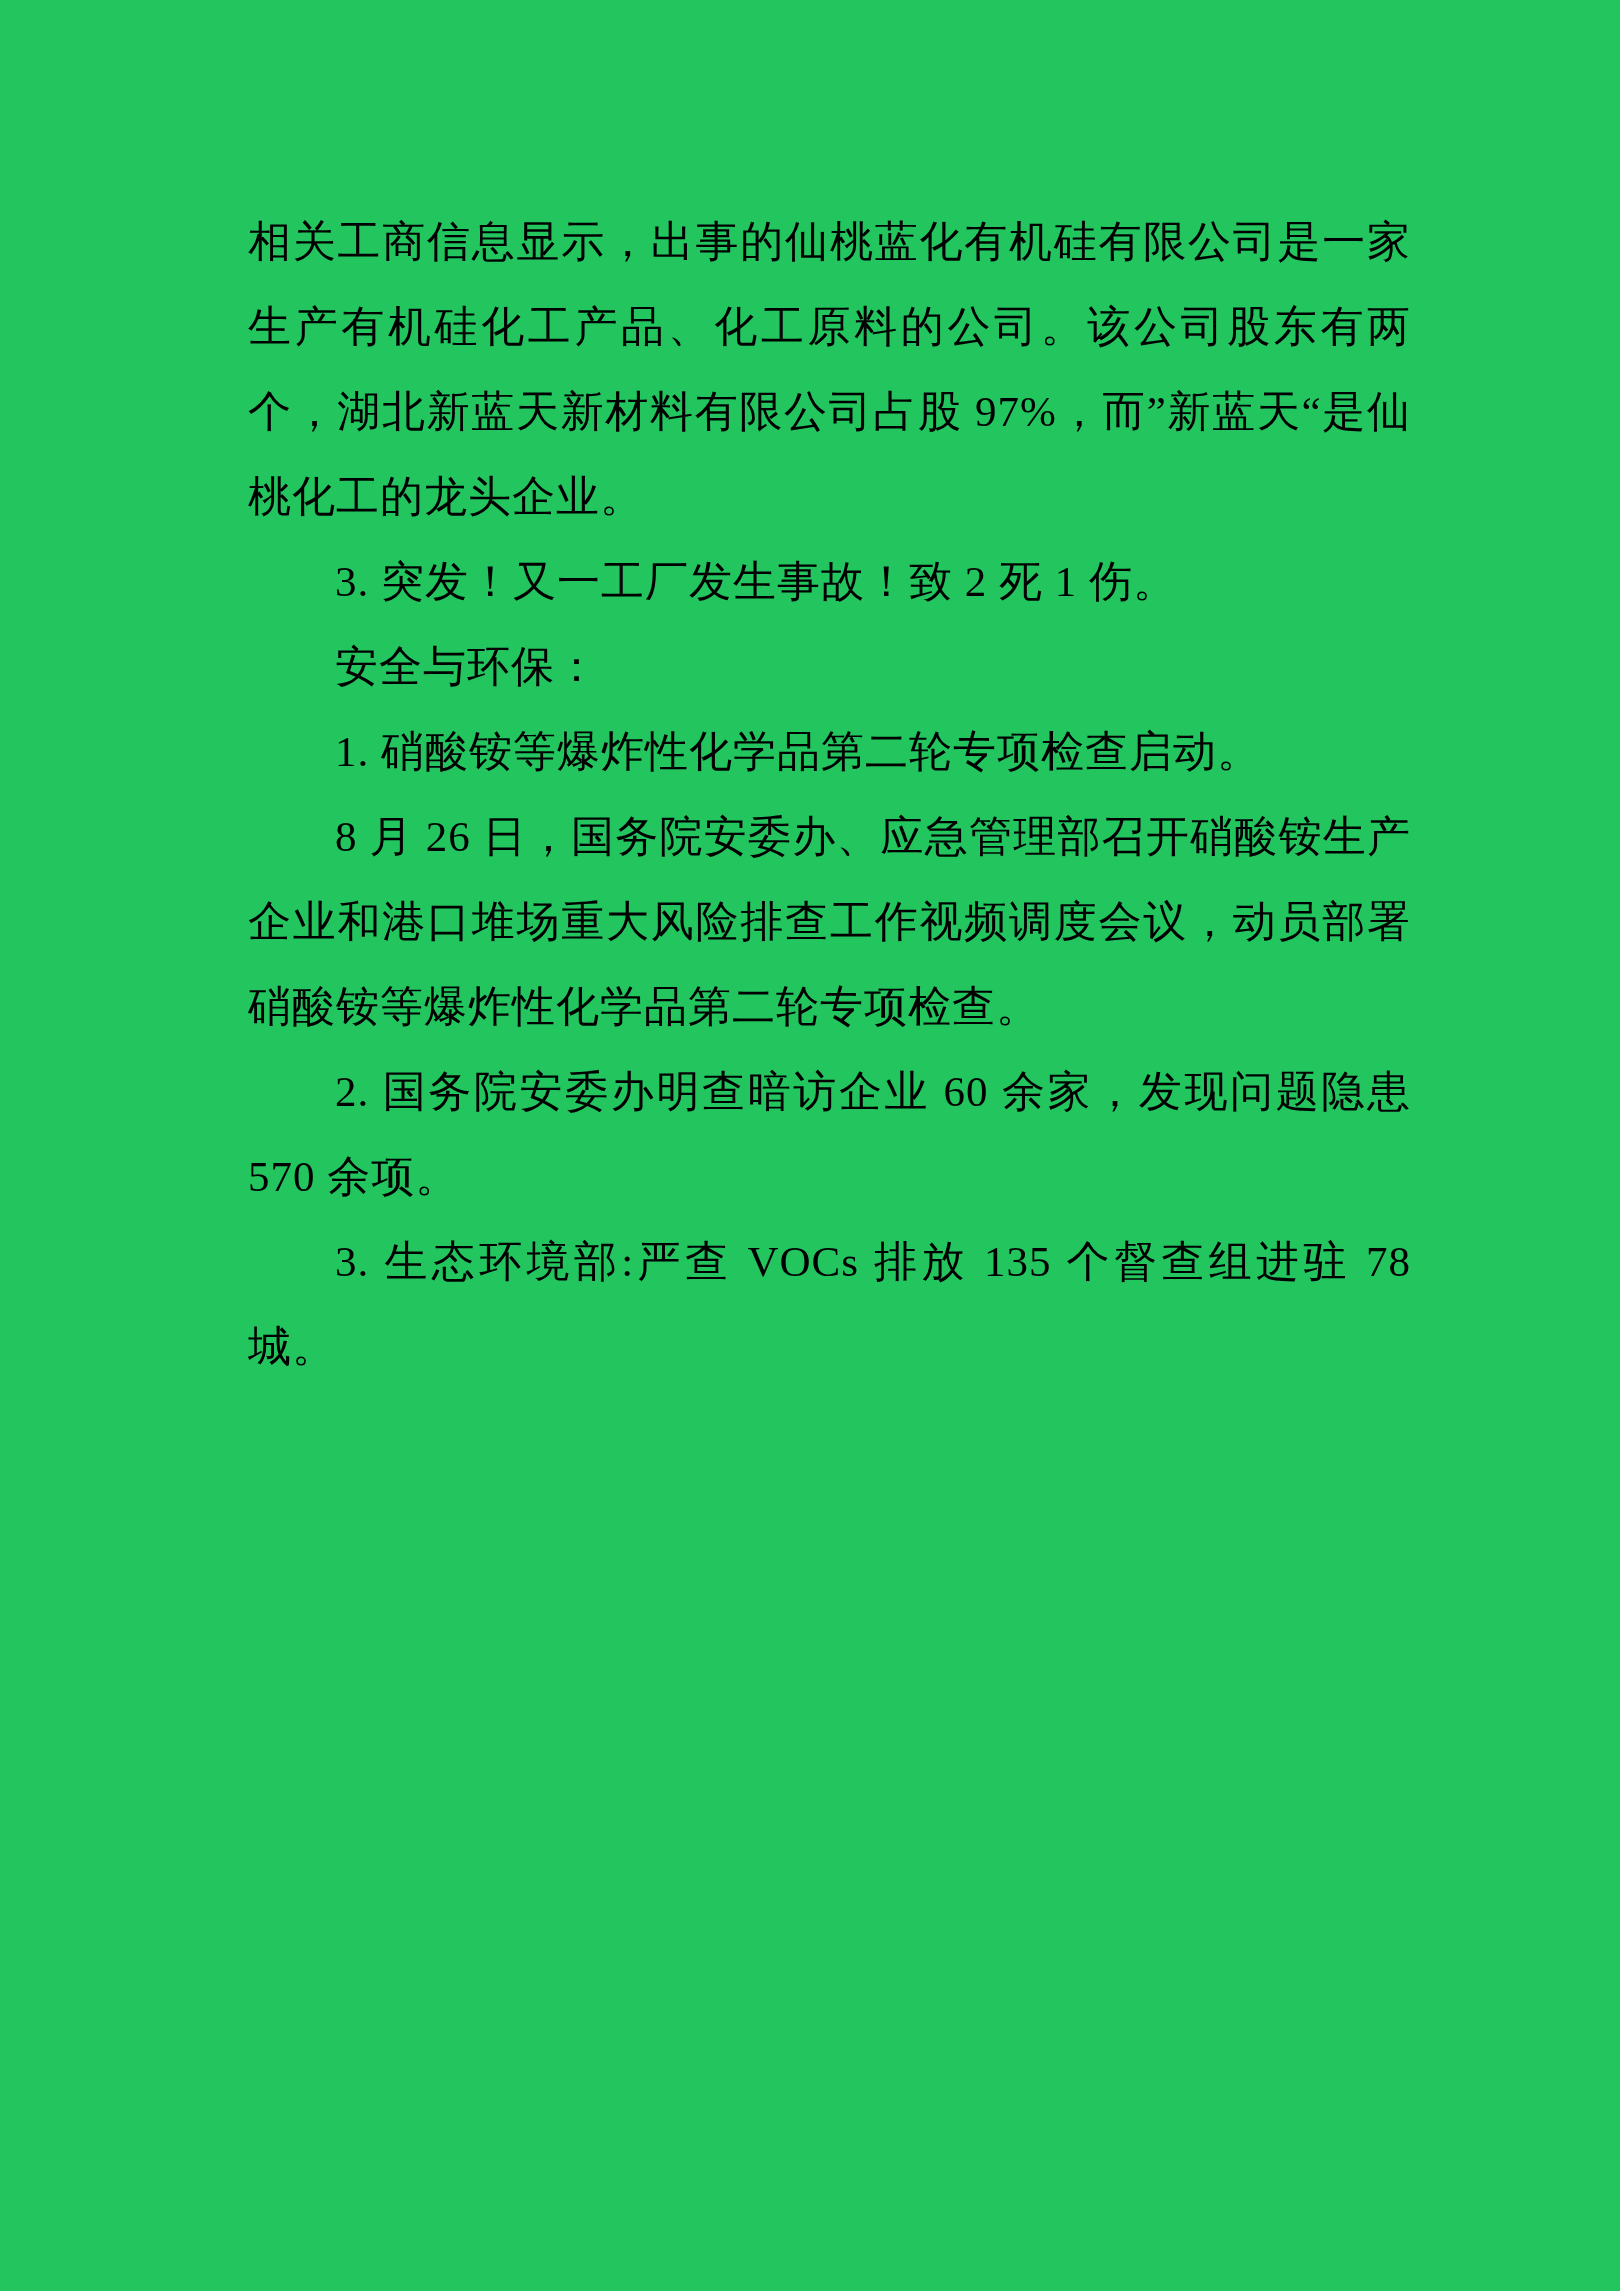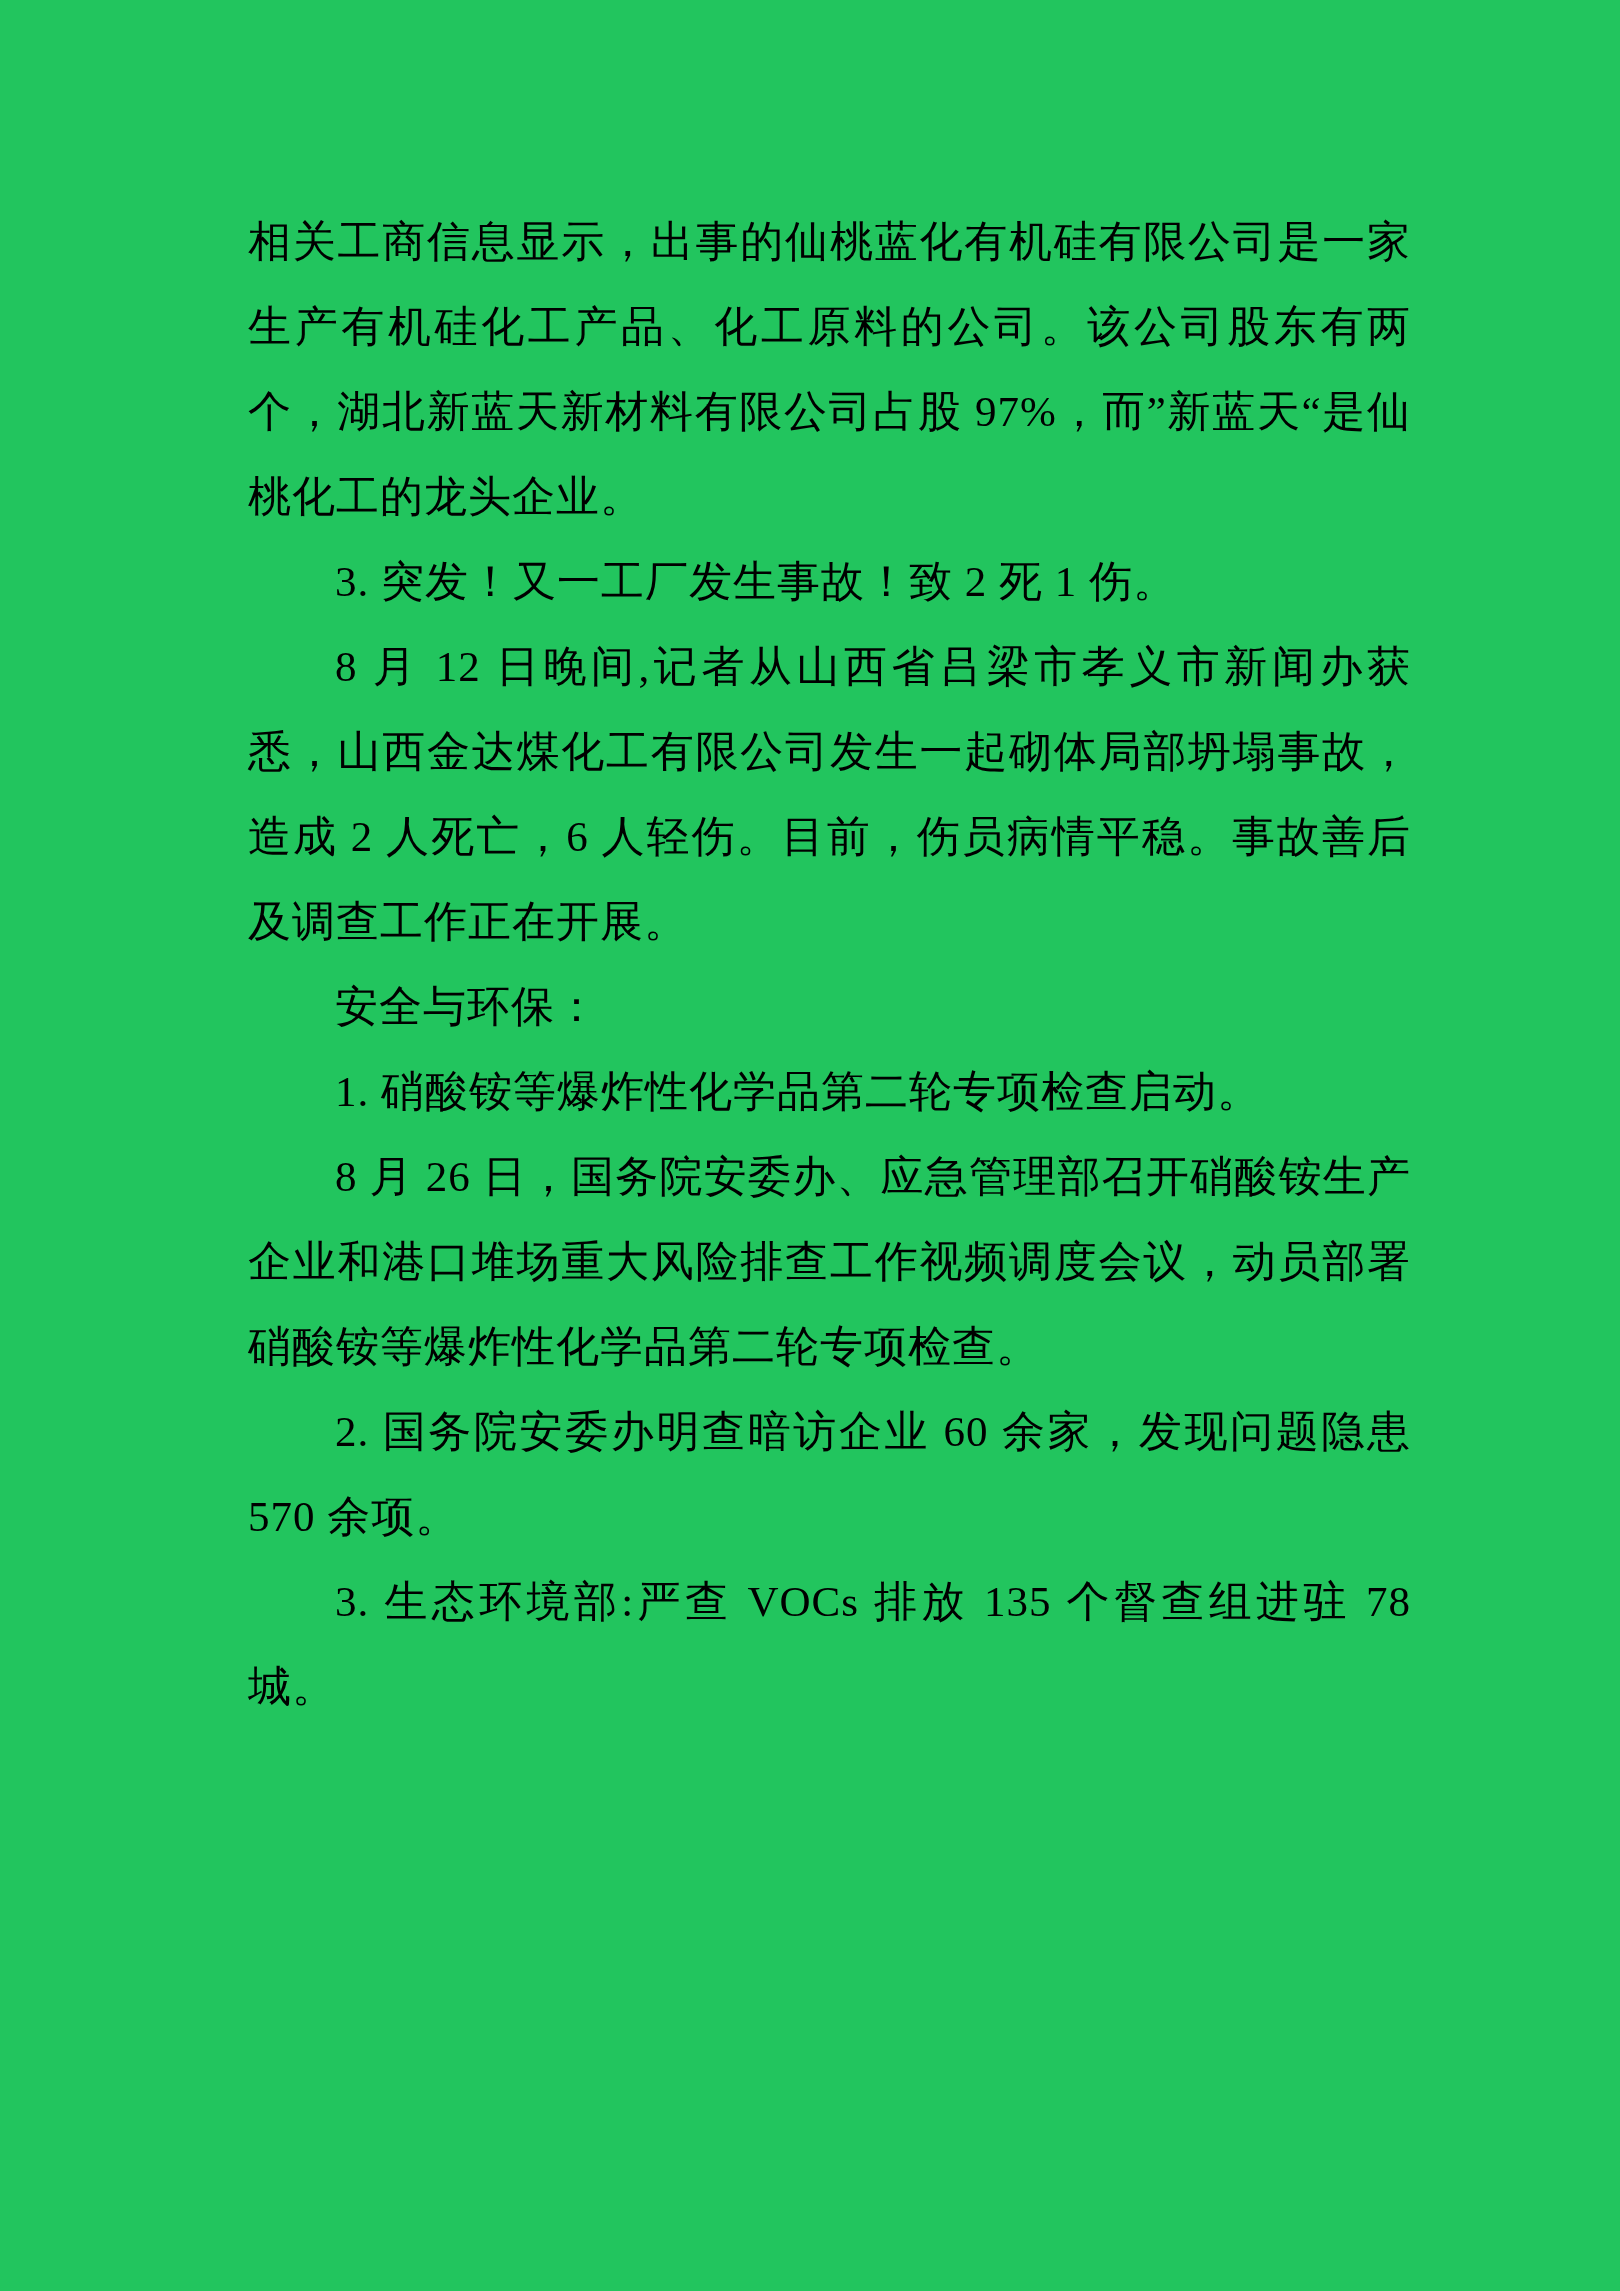--- a/index.html
+++ b/index.html
@@ -39,21 +39,20 @@
     font-weight: 400;
   }
 </style>
 </head>
 <body>
 
 <div class="page">
   <div class="content">
     <p>相关工商信息显示，出事的仙桃蓝化有机硅有限公司是一家生产有机硅化工产品、化工原料的公司。该公司股东有两个，湖北新蓝天新材料有限公司占股 97%，而”新蓝天“是仙桃化工的龙头企业。</p>
     <p class="indent">3. 突发！又一工厂发生事故！致 2 死 1 伤。</p>
-    <p class="indent">8 月 12 日晚间,记者从山西省吕梁市孝义市新闻办获悉，山西金达煤化工有限公司发生一起砌体局部坍塌事故，造成 2 人死亡，6 人轻伤。目前，伤员病情平稳。事故善后及调查工作正在开展。</p>
     <p class="indent bold">安全与环保：</p>
     <p class="indent">1. 硝酸铵等爆炸性化学品第二轮专项检查启动。</p>
     <p class="indent">8 月 26 日，国务院安委办、应急管理部召开硝酸铵生产企业和港口堆场重大风险排查工作视频调度会议，动员部署硝酸铵等爆炸性化学品第二轮专项检查。</p>
     <p class="indent">2. 国务院安委办明查暗访企业 60 余家，发现问题隐患 570 余项。</p>
     <p class="indent">3. 生态环境部:严查 VOCs 排放 135 个督查组进驻 78 城。</p>
   </div>
 </div>
 
 
 </body></html>

